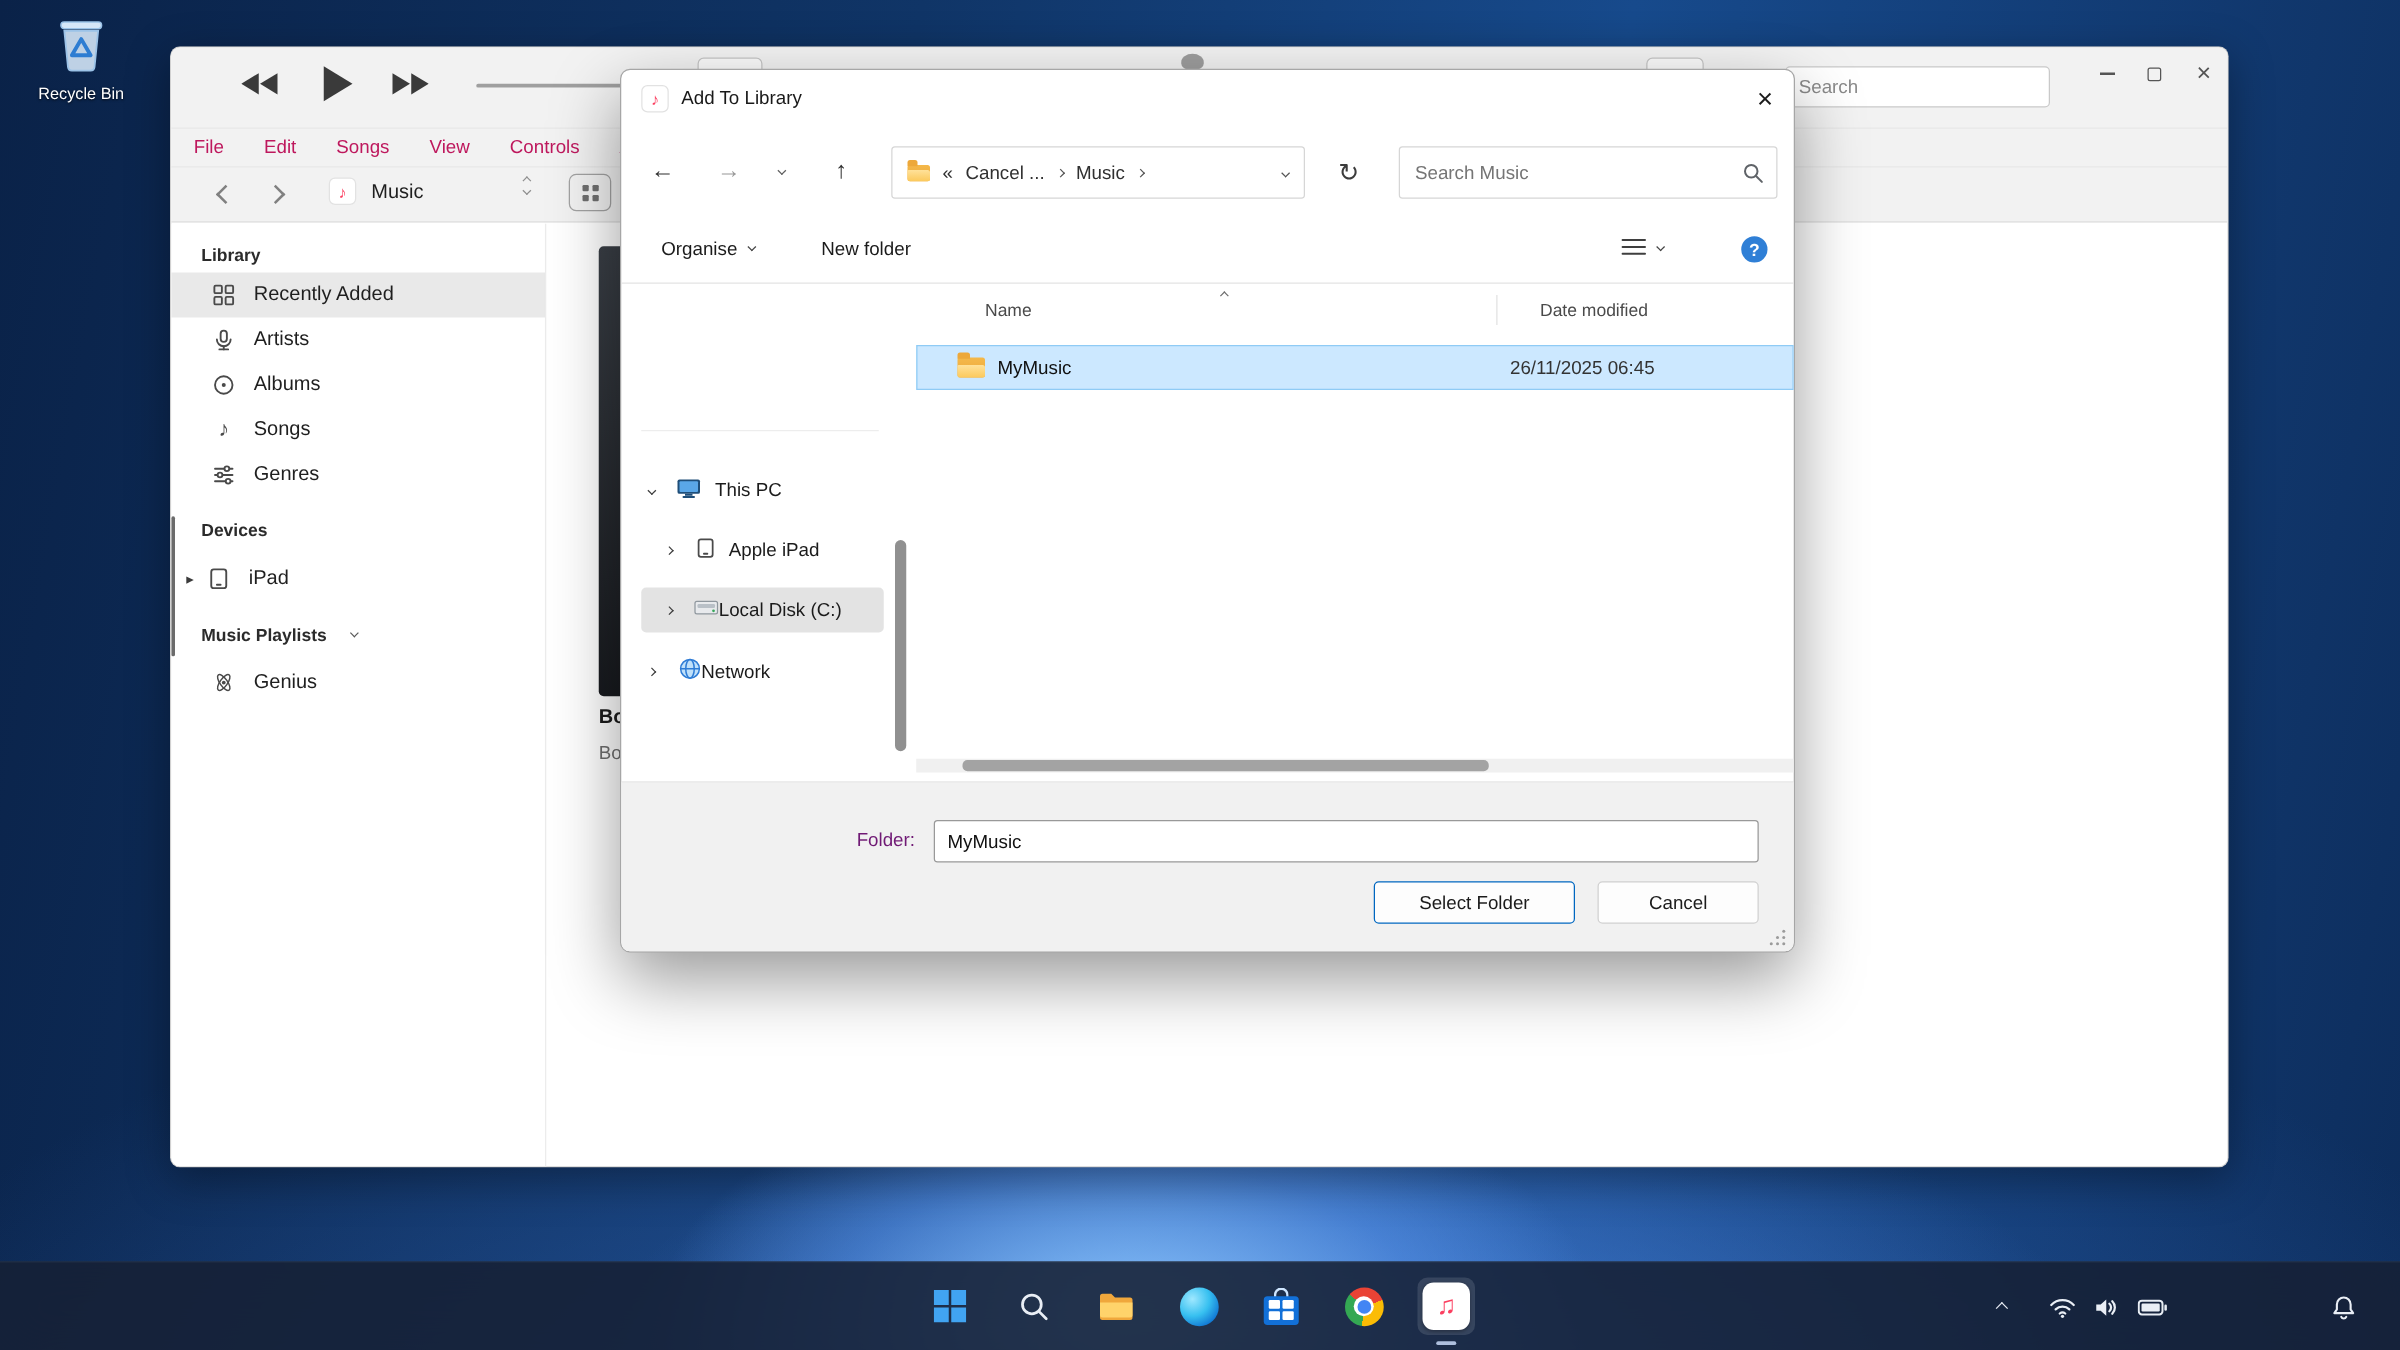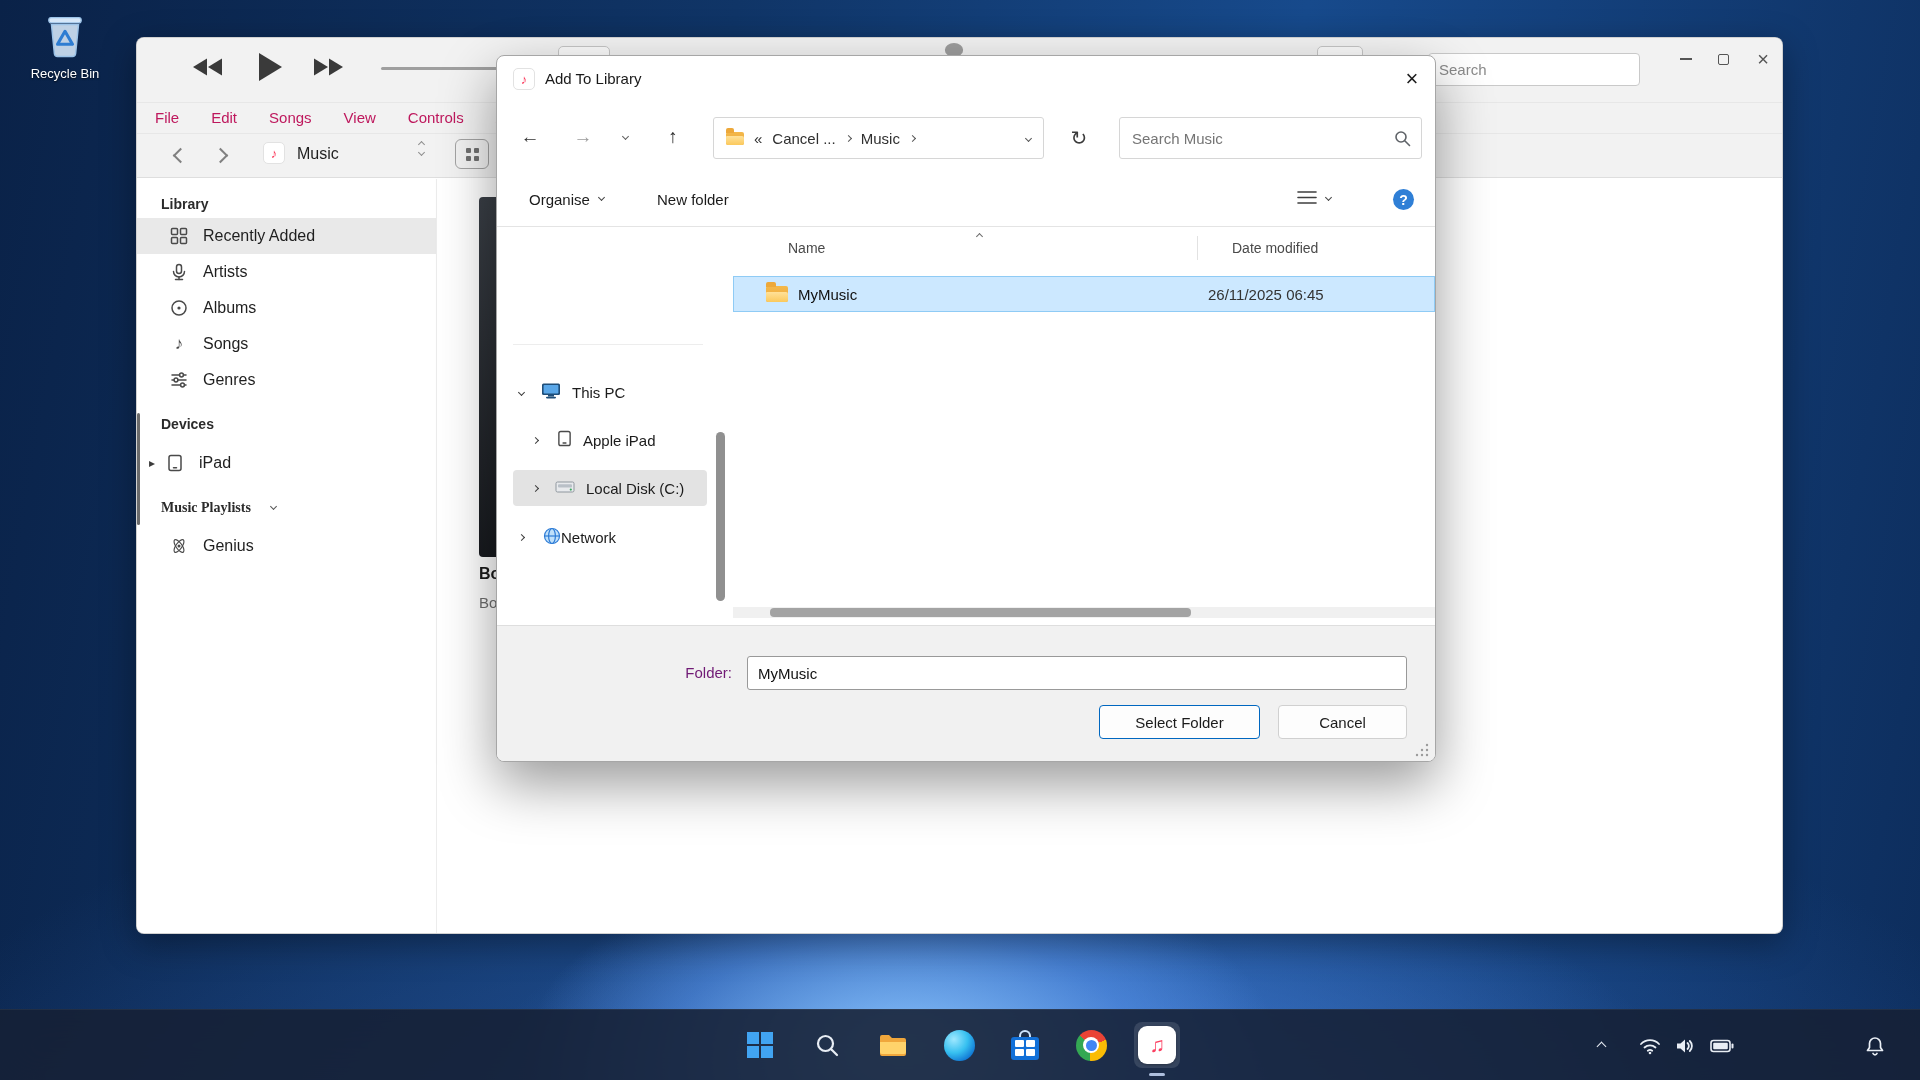--- a/index.html
+++ b/index.html
@@ -229,21 +229,21 @@
         <span style="margin-left:12px; width:14px; color:#3b3b3b; font-size:12px;">▸</span>
         <span class="ic" style="margin-left:0;">
           <svg width="16" height="18" viewBox="0 0 16 18" fill="none" stroke="#4a4a4a" stroke-width="1.5">
               <rect x="2" y="1.5" width="12" height="15" rx="2"></rect>
               <line x1="6.5" y1="13.8" x2="9.5" y2="13.8" stroke-linecap="round"></line>
             </svg>
         </span>
         <span>iPad</span>
       </div>
 
-      <div class="a sb-head flex" style="left:24px; top:321px; gap:20px;font-family:Liberation Serif, serif;">
+      <div class="a sb-head flex" style="left:24px; top:321px; gap:20px;">
         <span>Music Playlists</span>
         <i class="chev sm" style="color:#5a5a5a; margin-top:-3px;"></i>
       </div>
       <div class="a sb-item" style="top:349px;">
         <span class="ic">
           <svg width="18" height="18" viewBox="0 0 18 18" fill="none" stroke="#4a4a4a" stroke-width="1.2">
               <ellipse cx="9" cy="9" rx="7.5" ry="3" transform="rotate(-55 9 9)"></ellipse>
               <ellipse cx="9" cy="9" rx="7.5" ry="3" transform="rotate(55 9 9)"></ellipse>
               <circle cx="9" cy="9" r="1.5" fill="#4a4a4a" stroke="none"></circle>
             </svg>
@@ -360,21 +360,21 @@
     <div class="a" style="left:16px; top:414px; width:194px; height:36px; background:#e3e3e3; border-radius:4px;"></div>
     <div class="a tree-row" style="left:0; top:413px; width:215px;">
       <i class="chev right sm" style="margin-left:36px; color:#3c3c3c;"></i>
       <span style="margin-left:17px;">
         <svg width="20" height="14" viewBox="0 0 20 14">
             <rect x="1" y="2" width="18" height="10" rx="1.5" fill="#e8eaed" stroke="#8f979e" stroke-width="1"></rect>
             <rect x="3" y="4.2" width="14" height="3.2" rx="1" fill="#b9c0c7"></rect>
             <circle cx="15.8" cy="9.6" r="1.1" fill="#39a85b"></circle>
           </svg>
       </span>
-      <span style="margin-left:11px;">Local Disk (C:)</span>
+      <span style="">Local Disk (C:)</span>
     </div>
 
     <div class="a tree-row" style="left:0; top:462px; width:215px;">
       <i class="chev right sm" style="margin-left:22px; color:#3c3c3c;"></i>
       <span style="margin-left:19px;">
         <svg width="18" height="18" viewBox="0 0 18 18" fill="none" stroke="#2e7cd6" stroke-width="1.2">
             <circle cx="9" cy="9" r="7.5" fill="#bfe0fa"></circle>
             <ellipse cx="9" cy="9" rx="3.4" ry="7.5"></ellipse>
             <line x1="1.5" y1="9" x2="16.5" y2="9"></line>
           </svg>

